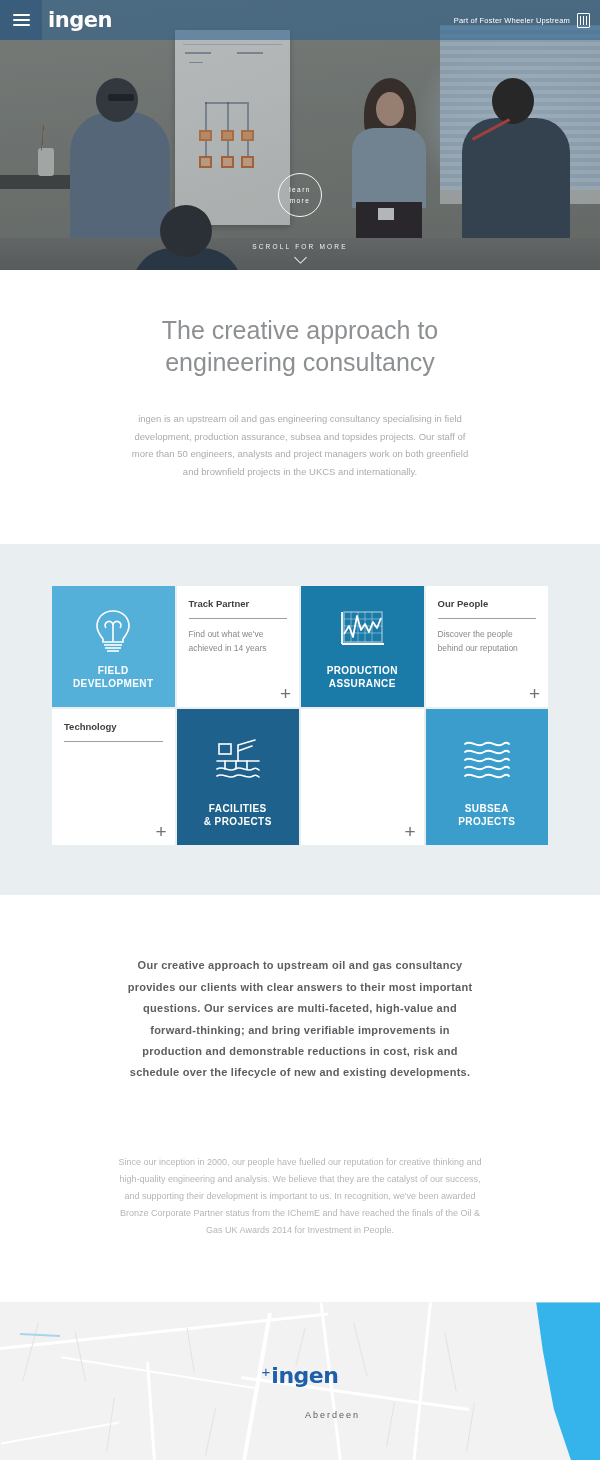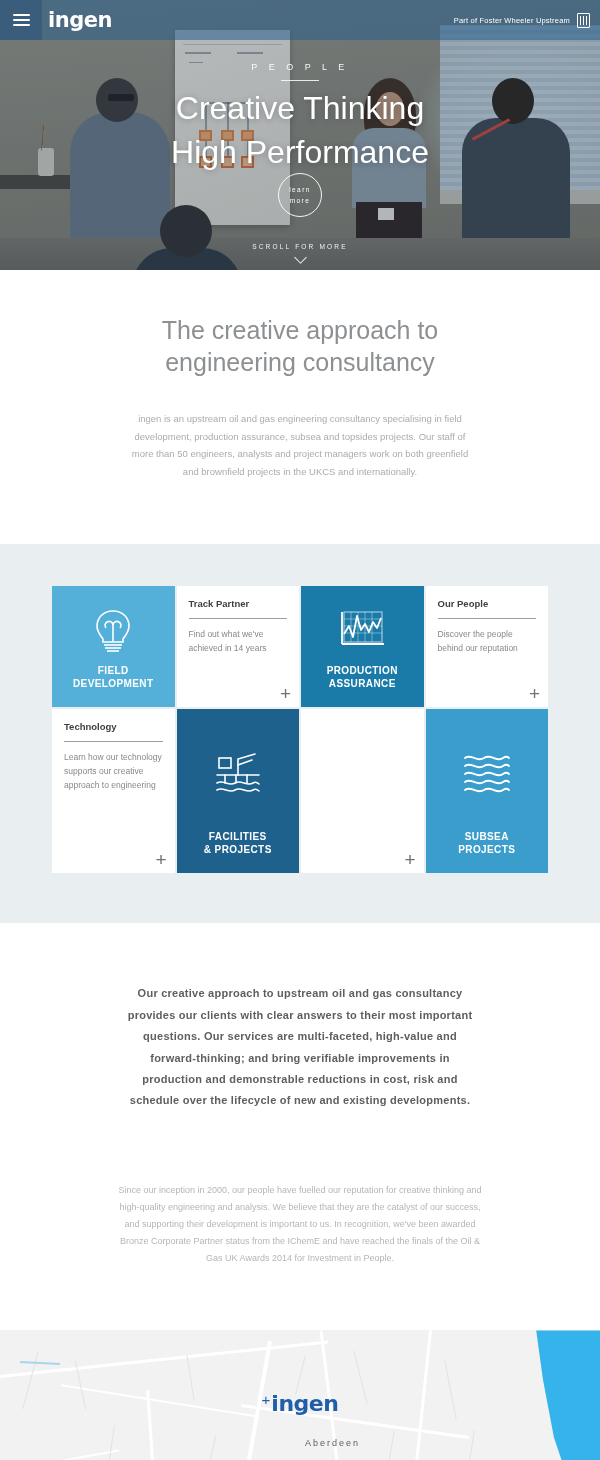--- a/index.html
+++ b/index.html
@@ -156,21 +156,21 @@
   
   .tiles-section { background: #e9eef1; padding: 42px 0 50px; }
   .tiles {
     width: 496px; margin: 0 auto;
     display: grid; grid-template-columns: repeat(4, 1fr);
     gap: 2px;
   }
   .tile {
     position: relative; height: 121px; overflow: hidden;
   }
-  .tile.row2 { height: 164px; }
+  .tile.row2 { height: 136px; }
   .tile-icon {
     color: #fff; display: flex; flex-direction: column;
     align-items: center; justify-content: center; padding-bottom: 4px;
   }
   .tile-icon .glyph { flex: 1; display: flex; align-items: center; justify-content: center; padding-top: 10px; }
   .tile-icon .tile-label {
     font-size: 10px; font-weight: 700; letter-spacing: .4px; line-height: 1.25;
     text-align: center; padding-bottom: 13px; text-transform: uppercase;
   }
   .tile-text { background: #fff; padding: 12px 12px 0; }
@@ -273,26 +273,20 @@
       <div class="p-right-head" style="position:absolute;"></div>
       <div class="p-pen"></div>
 
       <div class="table-edge"></div>
       <div class="p-front-body" style="position:absolute;"></div>
       <div class="p-front-head" style="position:absolute;"></div>
     </div>
 
     <div class="hero-overlay"></div>
 
-    <div class="hero-content">
-      <div class="hero-eyebrow">P E O P L E</div>
-      <div class="hero-rule"></div>
-      <div class="hero-title">Creative Thinking</div>
-      <div class="hero-title">High Performance</div>
-    </div>
 
     <div class="learn-more">
       <span>learn</span>
       <span>more</span>
     </div>
 
     <div class="scroll-more">
       <span>SCROLL FOR MORE</span>
       <div class="scroll-chevron"></div>
     </div>
@@ -370,21 +364,20 @@
           <div class="hr"></div>
           <p>Discover the people behind our reputation</p>
         </div>
         <div class="plus">+</div>
       </div>
 
       <div class="tile row2" style="background:#fff">
         <div class="tile-text">
           <h3>Technology</h3>
           <div class="hr"></div>
-          <p>Learn how our technology supports our creative approach to engineering</p>
         </div>
         <div class="plus">+</div>
       </div>
 
       <div class="tile row2 tile-icon" style="background:#1d618c">
         <div class="glyph">
           <svg width="48" height="44" viewBox="0 0 48 44" fill="none" stroke="#fff" stroke-width="1.6" stroke-linecap="round">
             <rect x="5" y="5" width="12" height="10"></rect>
             <path d="M24 22 V6 L41 1"></path>
             <path d="M24 12 L38 7"></path>

